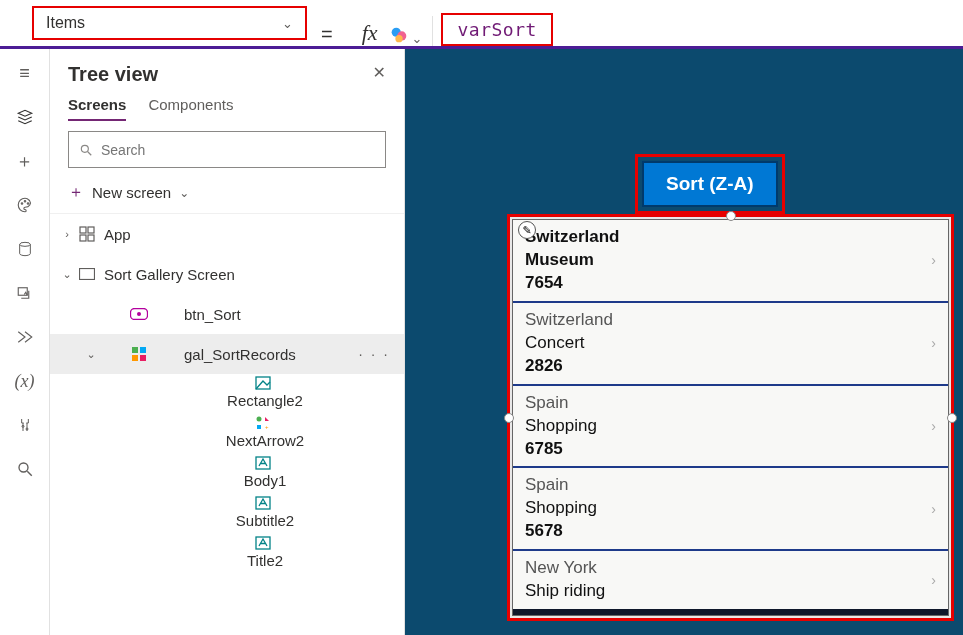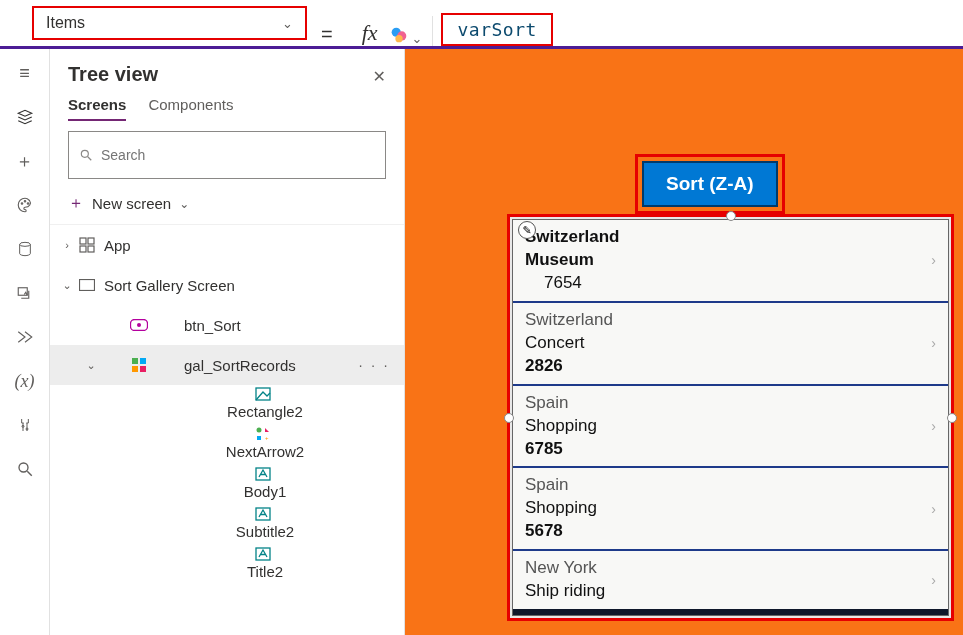--- a/index.html
+++ b/index.html
@@ -8,69 +8,69 @@
   
   .formula-bar { height: 49px; border-bottom: 3px solid #4c1d95; display: flex; align-items: flex-end; padding-left: 22px; }
   .prop-select { width: 275px; height: 34px; margin: 6px 0 6px 10px; border: 2px solid #e60000; display: flex; align-items: center; justify-content: space-between; padding: 0 12px; font-size: 16px; color: #323130; background: #fff; }
   .prop-select .chev { color: #605e5c; font-size: 13px; }
   .eq { font-size: 20px; color: #323130; margin: 0 14px; }
   .fx { font-style: italic; font-family: Liberation Serif, serif; font-size: 22px; color: #323130; margin-right: 10px; margin-left: 15px; }
   .copilot { width: 22px; height: 22px; margin-right: 2px; }
   .copilot svg { width: 22px; height: 22px; }
   .cchev { color: #605e5c; font-size: 13px; margin-right: 10px; }
   .formula-sep { width: 1px; height: 30px; background: #e1e1e1; margin-right: 8px; }
-  .formula-val { border: 2px solid #e60000; padding: 4px 14px; font-size: 18px; font-family: Consolas, monospace; color: #0c4a6e; letter-spacing: 0.5px; }
+  .formula-val { border: 2px solid #e60000; padding: 4px 14px; font-size: 18px; font-family: Consolas, monospace; color: #701a75; letter-spacing: 0.5px; }
 
   
   .main { display: flex; height: 586px; }
   .rail { width: 50px; border-right: 1px solid #e1e1e1; display: flex; flex-direction: column; align-items: center; padding-top: 14px; gap: 24px; color: #605e5c; }
   .rail .ic { width: 20px; height: 20px; display:flex; align-items:center; justify-content:center; font-size:18px; cursor:pointer; }
   .rail .ic.active { color: #323130; }
 
   
   .tree { width: 355px; border-right: 1px solid #e1e1e1; display:flex; flex-direction:column; }
-  .tree-header { display:flex; align-items:flex-end; justify-content:space-between; padding: 14px 18px 4px 18px; }
+  .tree-header { display:flex; align-items:flex-start; justify-content:space-between; padding: 14px 18px 4px 18px; }
   .tree-header h2 { font-size: 20px; font-weight: 600; color: #323130; }
   .tree-header .close { font-size: 16px; color: #605e5c; cursor:pointer; }
   .tabs { display:flex; gap: 22px; padding: 6px 18px 0 18px; font-size: 15px; color: #605e5c; }
   .tabs .tab { padding-bottom: 6px; cursor:pointer; }
   .tabs .tab.active { color: #323130; font-weight: 600; border-bottom: 2px solid #742774; }
-  .search { margin: 10px 18px 8px 18px; border: 1px solid #8a8886; height: 48px; display:flex; align-items:center; padding: 0 10px; gap:8px; color:#605e5c; }
+  .search { margin: 10px 18px 8px 18px; border: 1px solid #8a8886; height: 37px; display:flex; align-items:center; padding: 0 10px; gap:8px; color:#605e5c; }
   .search input { border:none; outline:none; flex:1; font-size:14px; color:#323130; }
   .newscreen { display:flex; align-items:center; gap:8px; padding: 6px 18px 10px 18px; font-size:15px; color:#323130; cursor:pointer; }
   .newscreen .plus { color:#742774; font-size:16px; font-weight:300; }
   .newscreen .chev { color:#605e5c; font-size:12px; }
 
   .nodes { flex:1; overflow:auto; border-top:1px solid #f0f0f0; }
   .node { display:flex; align-items:center; height:40px; font-size:15px; color:#323130; cursor:pointer; position:relative; }
   .node .tw { width:14px; display:flex; justify-content:center; color:#605e5c; font-size:11px; }
   .node .nic { width:18px; height:18px; margin: 0 8px 0 4px; display:flex; align-items:center; justify-content:center; }
   .node.selected { background:#ededed; }
   .node .more { position:absolute; right:14px; color:#605e5c; letter-spacing:2px; font-size:14px; }
 
   .ind0 { padding-left: 10px; }
   .ind1 { padding-left: 34px; gap: 28px; }
   .ind2 { padding-left: 76px; flex-direction: column; }
 
   
-  .canvas { flex:1; background:#f97316; position:relative; }
+  .canvas { flex:1; background:#0c4a6e; position:relative; }
   .sort-btn-wrap { position:absolute; left:230px; top:105px; border:3px solid #e60000; padding:4px; }
   .sort-btn { background:#0078d4; color:#fff; font-size:19px; font-weight:600; border:2px solid #003a6b; padding:10px 22px; cursor:pointer; }
 
   .gallery-wrap { position:absolute; left:102px; top:165px; width:447px; border:3px solid #e60000; padding:2px; background:#e8e8e8; }
   .gallery { border:1px solid #666; background:#f8f8f6; }
   .gitem { border-bottom:2px solid #1e3a8a; padding:6px 12px 6px 12px; display:flex; align-items:center; justify-content:space-between; }
   .gitem:last-child { border-bottom:6px solid #0f172a; }
   .gtext { line-height:1.35; font-size:17px; color:#555; }
   .gtext .t1 { font-size:17px; color:#555; }
   .gtext .t2 { color:#111; }
   .gtext .t3 { color:#111; font-weight:600; }
   .gitem.first .t1 { font-weight:700; color:#111; }
   .gitem.first .t2 { font-weight:700; color:#111; }
-  .gitem.first .t3 { font-weight:400; color:#111;margin-left:19px; }
+  .gitem.first .t3 { font-weight:700; color:#111; }
   .gchev { color:#aaa; font-size:14px; }
 
   
   .handle { position:absolute; width:10px; height:10px; border:1px solid #888; border-radius:50%; background:#fff; }
   .pencil-handle { position:absolute; width:18px; height:18px; border:1px solid #555; border-radius:50%; background:#fff; display:flex; align-items:center; justify-content:center; font-size:11px; }
 </style>
 </head>
 <body>
 
 <div class="formula-bar">

